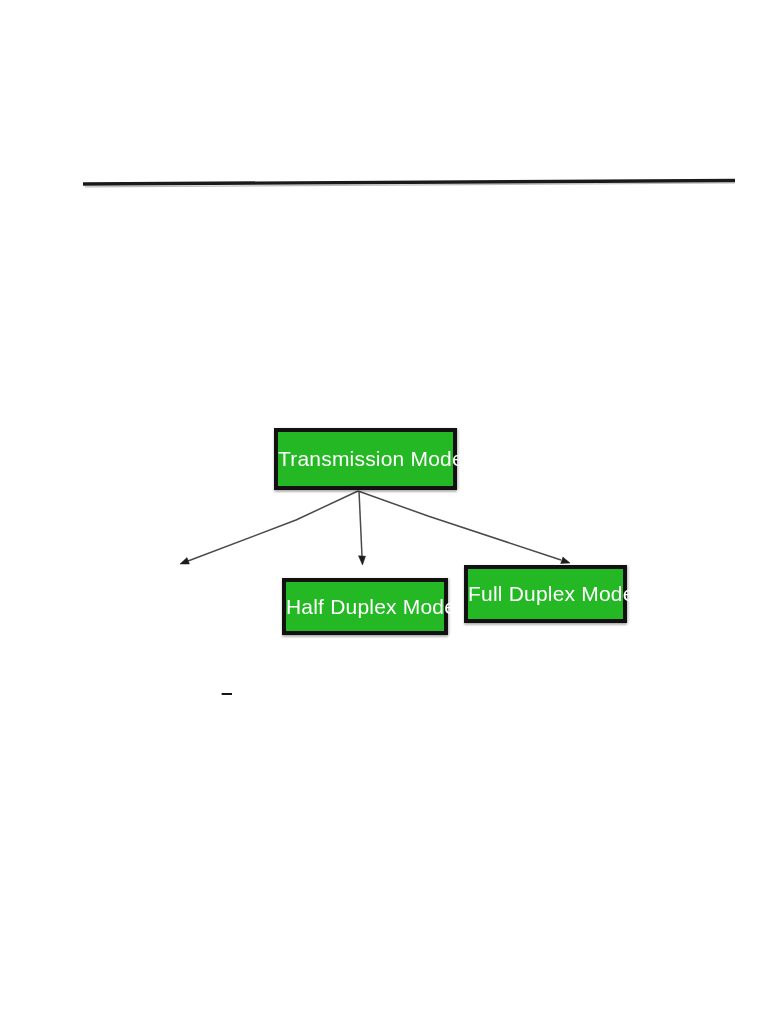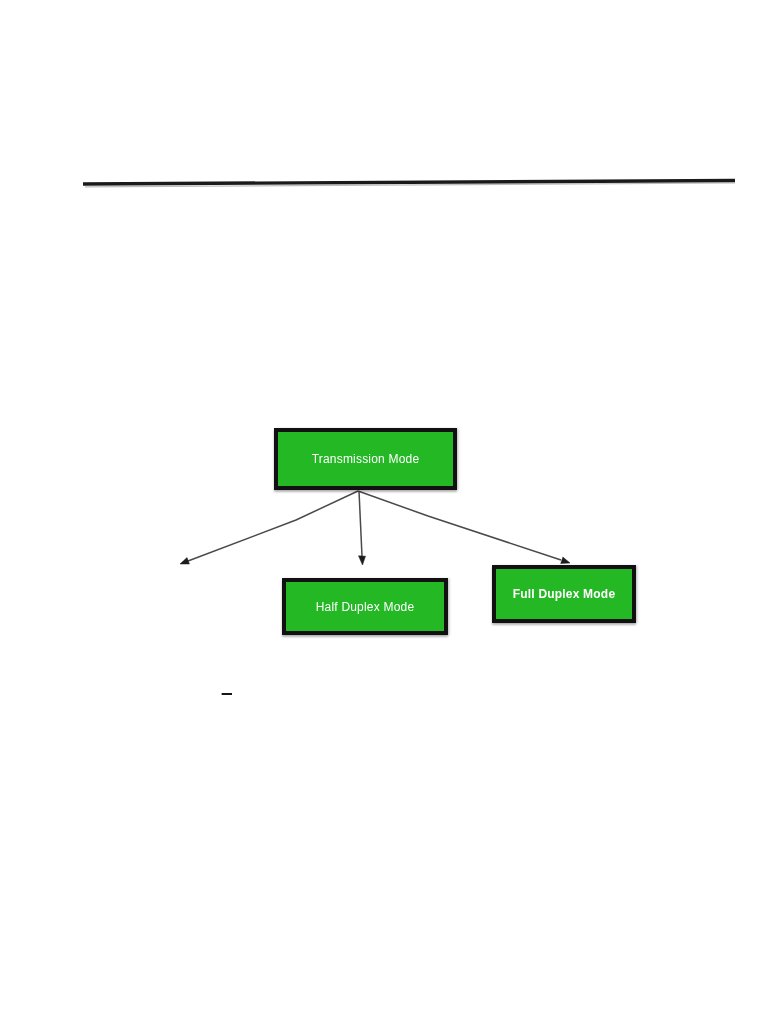--- a/index.html
+++ b/index.html
@@ -44,30 +44,30 @@
     stroke-width: 0.5;
   }
   .node {
     position: absolute;
     box-sizing: border-box;
     background: var(--node-fill, #25b825);
     border: 4px solid var(--node-border, #111111);
     color: var(--node-text, #ffffff);
     display: flex;
     align-items: center;
-    justify-content: center;
-    font-size: 12px;
+    justify-content: flex-start;
+    font-size: 21px;
     letter-spacing: 0.2px;
     white-space: nowrap;
     box-shadow: 0 2px 2px rgba(0,0,0,0.28), 2px 0 2px rgba(0,0,0,0.12);
   }
   .node-root   { left: 274px; top: 428px; width: 183px; height: 62px; }
   .node-simple { left: 113px; top: 566px; width: 126px; height: 59px; }
   .node-half   { left: 282px; top: 565px; width: 166px; height: 57px; margin-top: 13px; }
-  .node-full   { left: 492px; top: 565px; width: 144px; height: 58px; font-weight: bold; }
+  .node-full   { left: 464px; top: 565px; width: 163px; height: 58px; }
   .dash {
     position: absolute;
     left: 221px;
     top: 681px;
     font-size: 21px;
     font-weight: 700;
     line-height: 21px;
     color: var(--dash, #161616);
   }
 </style>

